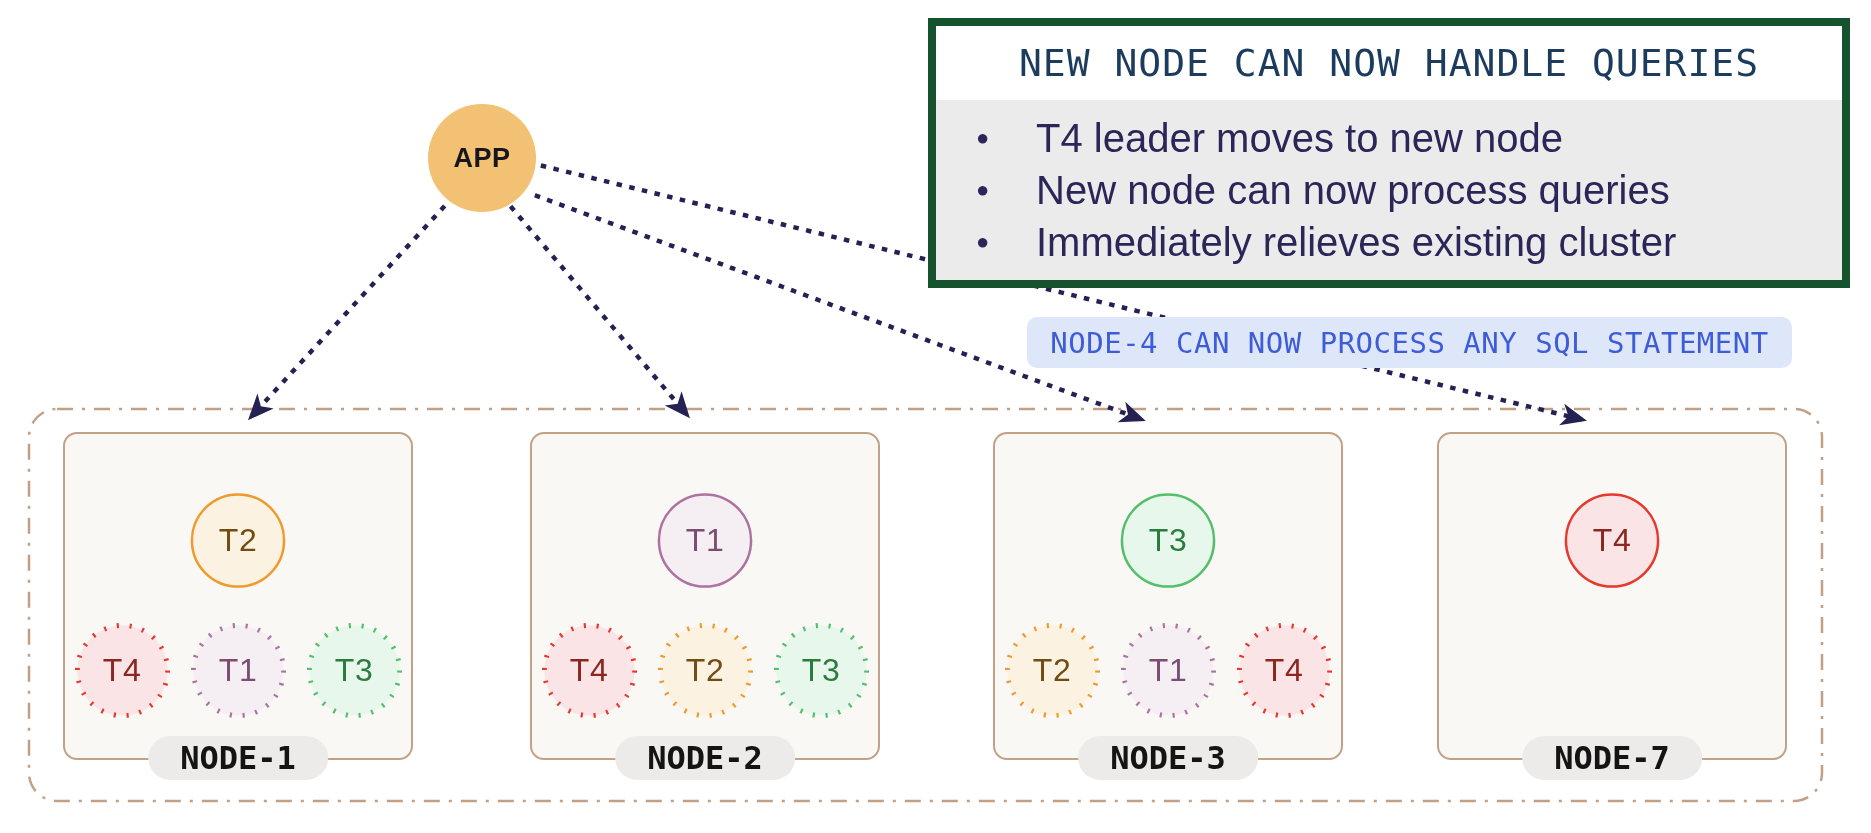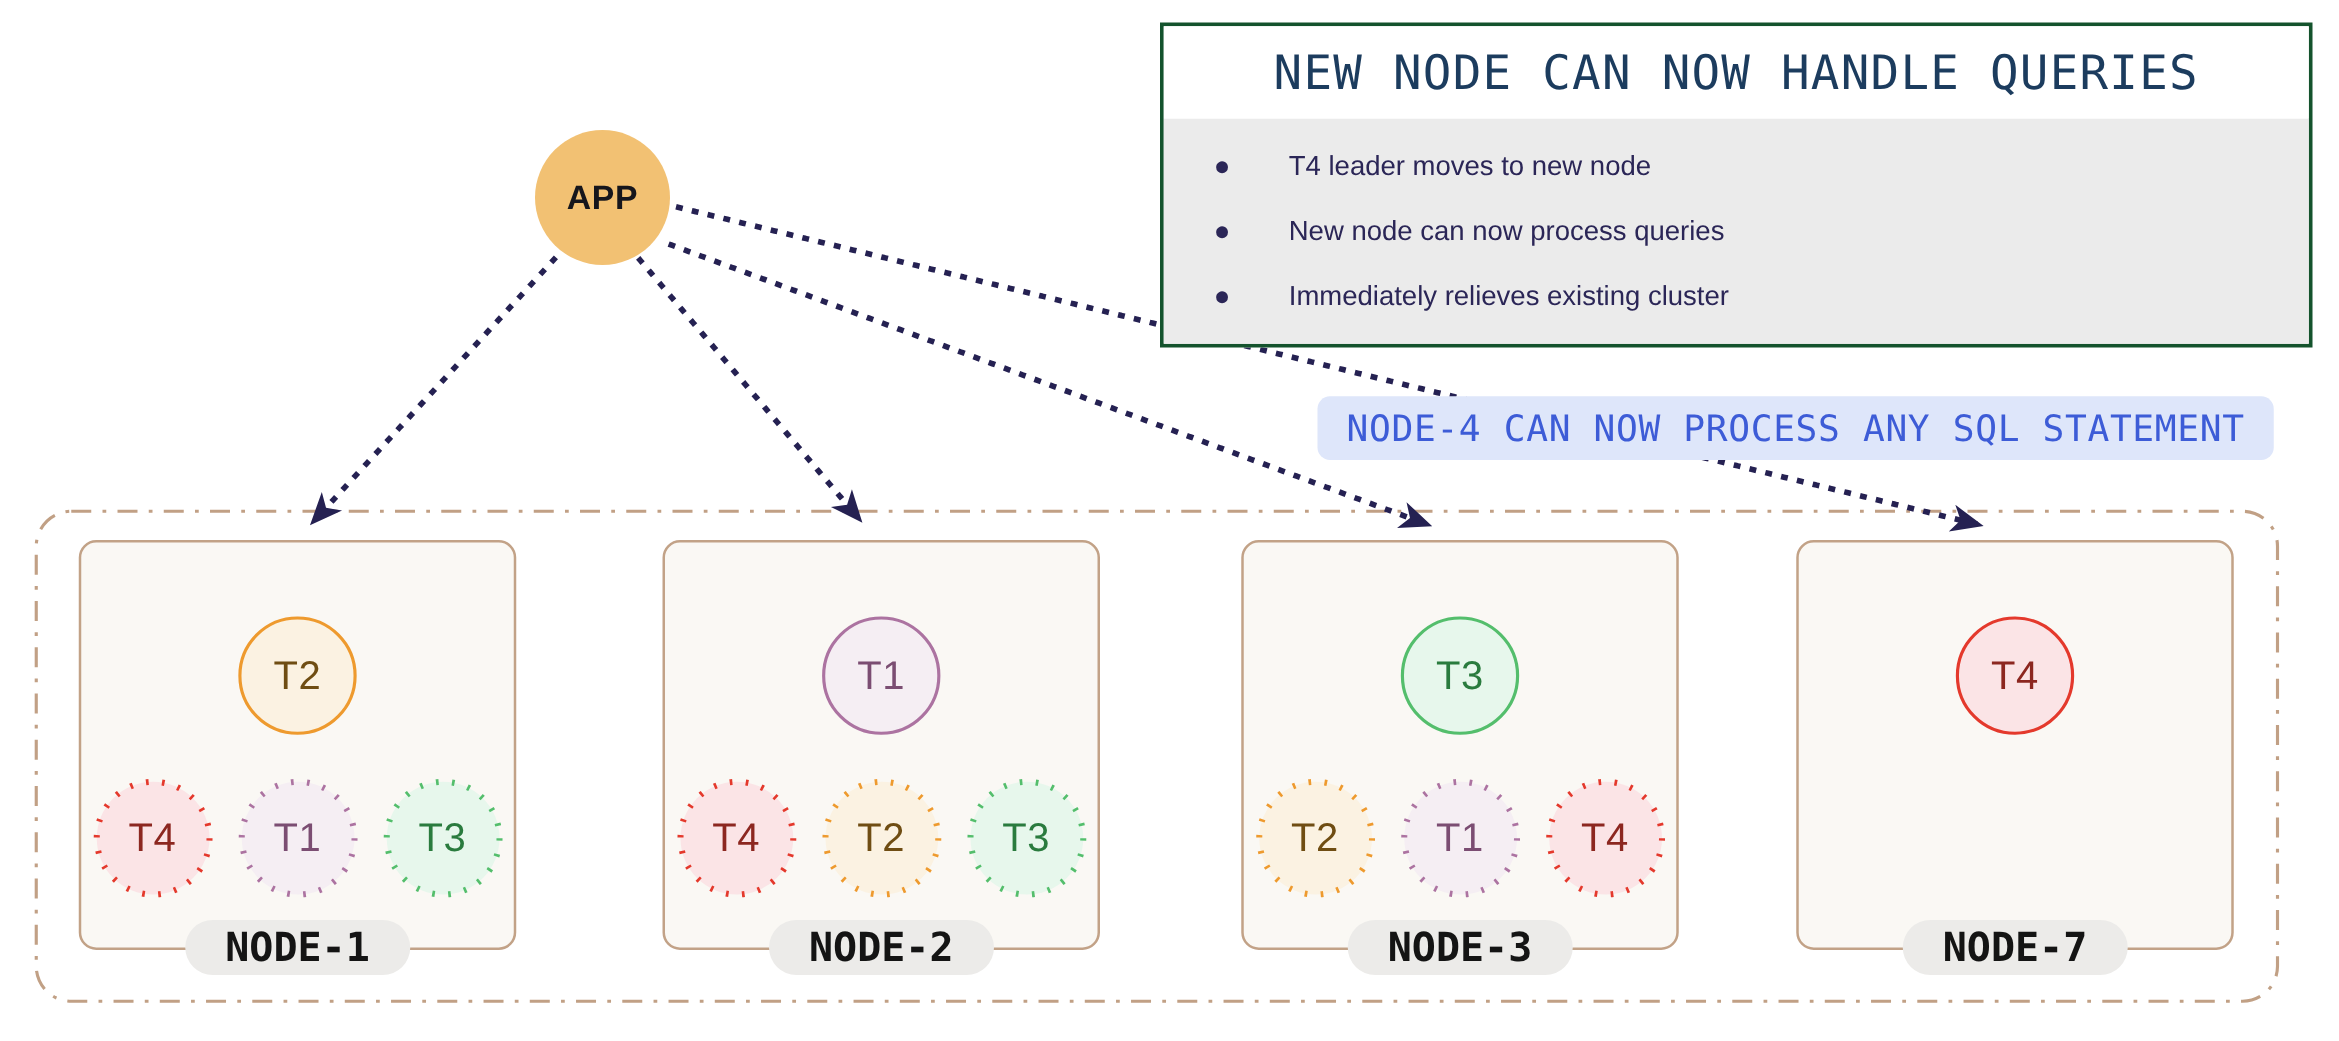--- a/index.html
+++ b/index.html
@@ -20,43 +20,43 @@
     display:flex; align-items:center; justify-content:center;
     z-index:2;
   }
   .app-circle span {
     font-weight:bold; font-size:27px; color:#16161C; letter-spacing:0.5px;
   }
 
   
   .callout {
     position:absolute; left:928px; top:18px; width:922px; z-index:3;
-    border:3px solid #14532d; background:#ffffff; box-sizing:border-box;
+    border:8px solid #14532d; background:#ffffff; box-sizing:border-box;
   }
   .callout-title {
     height:74px; line-height:74px; text-align:center;
     font-family:"DejaVu Sans Mono", monospace; font-weight:500;
     font-size:38px; letter-spacing:1px; color:#1C3C5E; background:#ffffff;
     white-space:nowrap;
   }
   .callout-list {
     list-style:none; margin:0; padding:12px 0 12px 0; background:#EBEBEB;
   }
   .callout-list li {
     position:relative; padding-left:100px; line-height:52px;
-    font-size:22px; color:#2B2657;
+    font-size:40px; color:#2B2657;
   }
   .callout-list li::before {
     content:"●"; position:absolute; left:40px; top:0;
     font-size:22px; color:#2B2657;
   }
 
   
   .banner {
-    position:absolute; left:1054px; top:317px; width:765px; height:51px;
+    position:absolute; left:1027px; top:317px; width:765px; height:51px;
     background:#DEE6FA; border-radius:10px; z-index:3;
     display:flex; align-items:center; justify-content:center;
     font-family:"DejaVu Sans Mono", monospace; font-size:29px;
     color:#3D5CD7; letter-spacing:0.5px; white-space:nowrap;
   }
 
   
   .node {
     position:absolute; top:432px; width:350px; height:328px;
     background:#FAF8F4; border:2px solid #C2A287; border-radius:14px;

